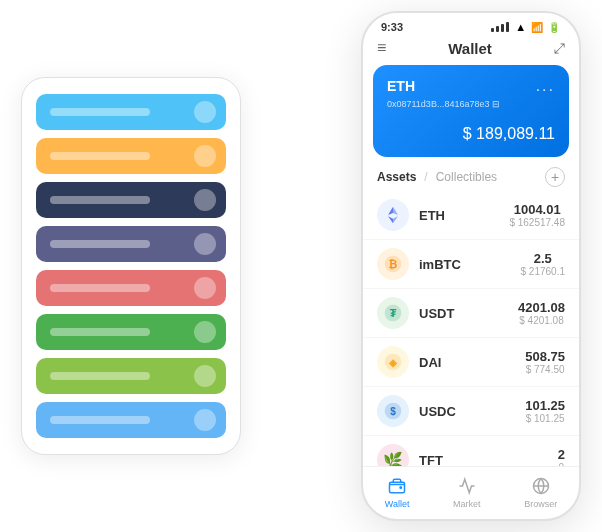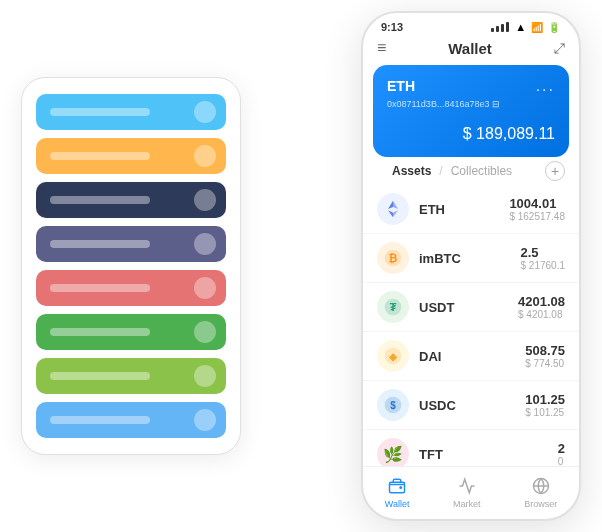--- a/index.html
+++ b/index.html
@@ -195,23 +195,22 @@
 
     .eth-balance span {
       font-size: 16px;
     }
 
     
     .assets-header {
       display: flex;
       align-items: center;
       justify-content: space-between;
-      padding: 4px 14px 4px;
+      padding: 10px 14px 4px;
       flex-shrink: 0;
-      margin-left: 15px;
     }
 
     .assets-tabs {
       display: flex;
       gap: 8px;
       align-items: center;
     }
 
     .assets-tab {
       font-size: 12px;
@@ -270,21 +269,21 @@
     }
 
     .asset-name {
       flex: 1;
       font-size: 13px;
       font-weight: 600;
       color: #333;
     }
 
     .asset-amounts {
-      text-align: left;
+      text-align: center;
     }
 
     .asset-amount {
       font-size: 13px;
       font-weight: 600;
       color: #333;
     }
 
     .asset-usd {
       font-size: 10px;
@@ -375,21 +374,21 @@
     </div>
     <div class="card-item ci-lightblue">
       <div class="card-text"></div>
       <div class="card-icon"></div>
     </div>
   </div>
 
   <div class="phone">
 
     <div class="phone-notch-bar">
-      <span class="phone-time">9:13</span>
+      <span class="phone-time">9:33</span>
       <div class="status-icons">
         <div style="display:flex;gap:2px;align-items:flex-end;">
           <div class="signal-bar" style="height:4px;"></div>
           <div class="signal-bar" style="height:6px;"></div>
           <div class="signal-bar" style="height:8px;"></div>
           <div class="signal-bar" style="height:10px;"></div>
         </div>
         <span style="font-size:11px;margin-left:3px;">▲</span>
         <span style="font-size:10px;margin-left:2px;">📶</span>
         <span style="font-size:10px;margin-left:2px;">🔋</span>

